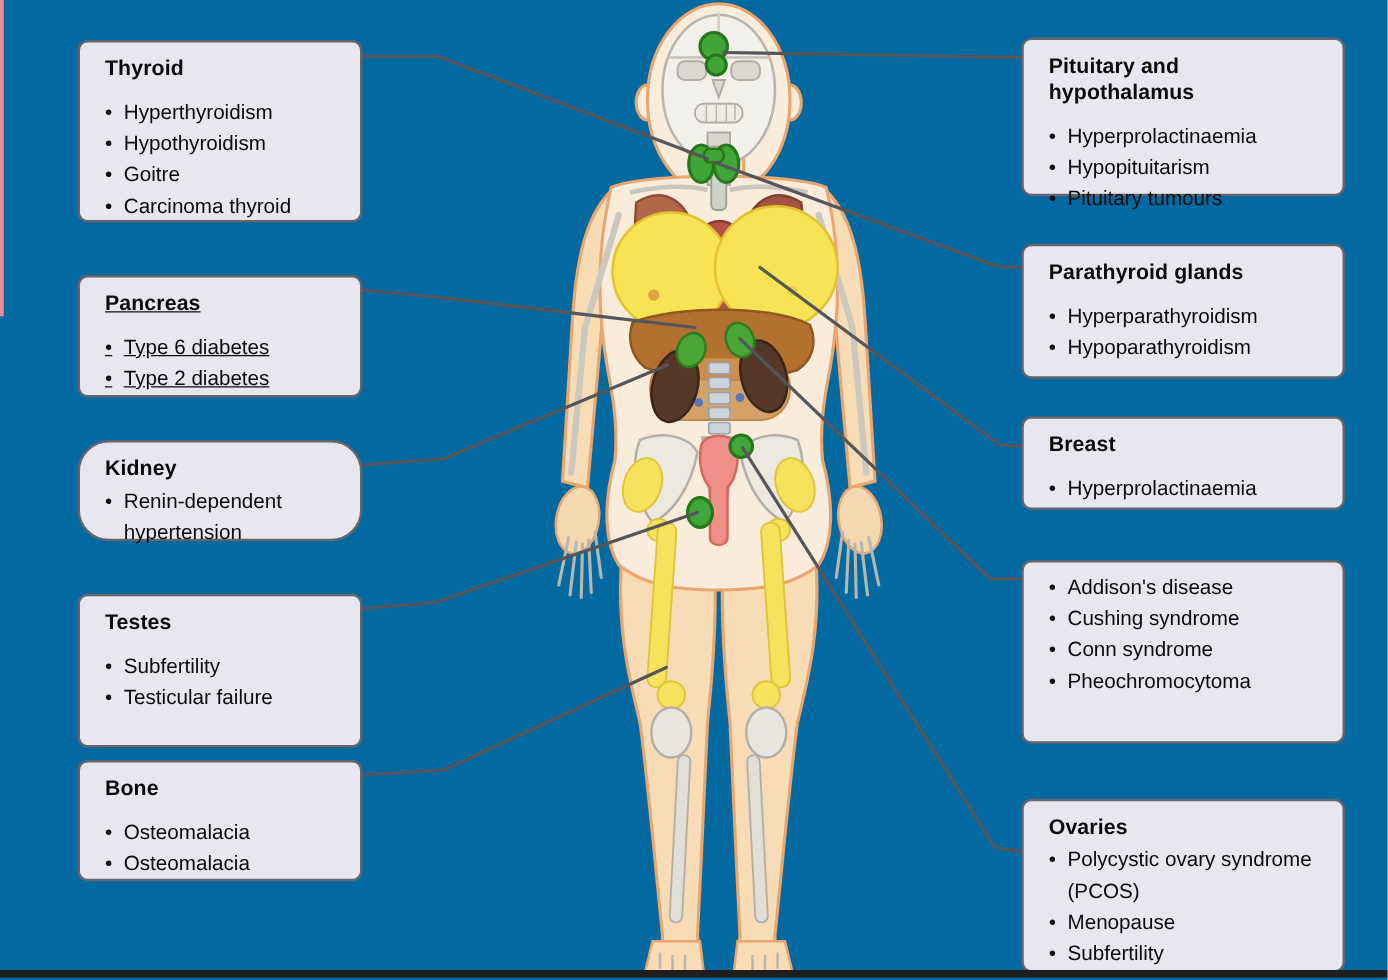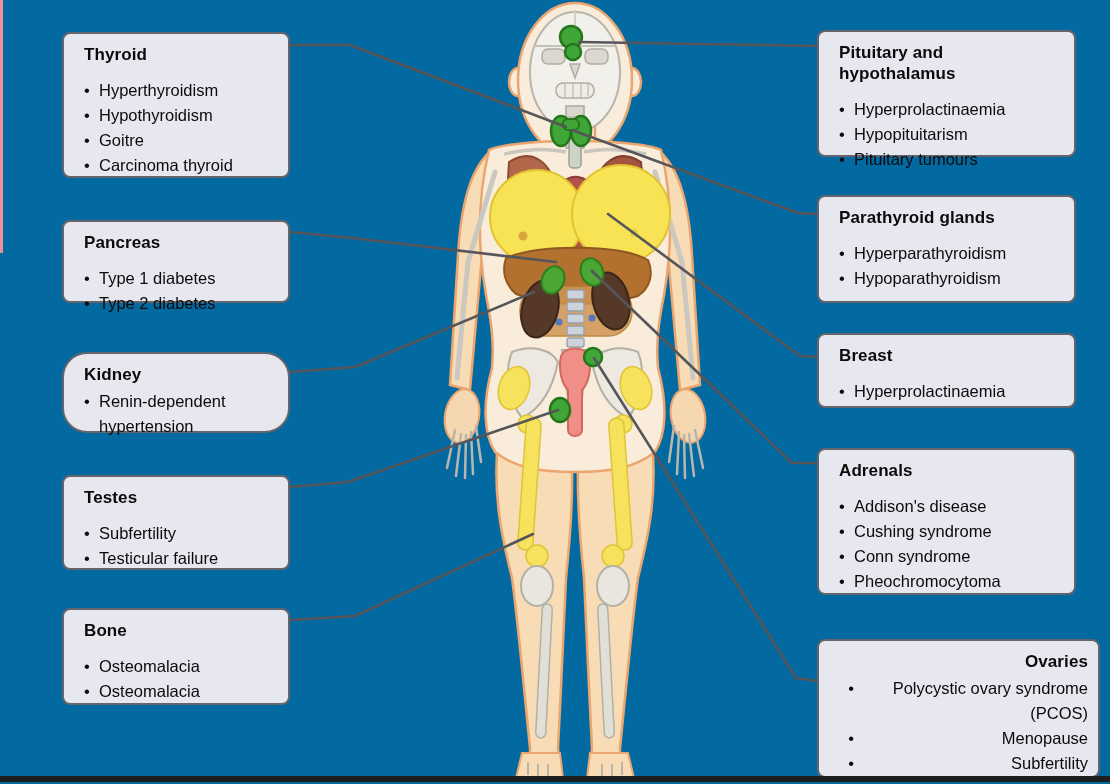--- a/index.html
+++ b/index.html
@@ -191,41 +191,41 @@
     <div class="bullet">
         <span class="b-dot">•</span>
         <span class="b-text">Goitre</span>
       </div>
     <div class="bullet">
         <span class="b-dot">•</span>
         <span class="b-text">Carcinoma thyroid</span>
       </div>
   </div>
 
-  <div class="label-box" style="left:62px;top:220px;width:228px;height:83px;">
+  <div class="label-box" style="left:62px;top:220px;width:228px;height:98px;text-decoration:underline;">
     <div class="box-title">Pancreas</div>
     <div class="bullet">
         <span class="b-dot">•</span>
-        <span class="b-text">Type 1 diabetes</span>
+        <span class="b-text">Type 6 diabetes</span>
       </div>
     <div class="bullet">
         <span class="b-dot">•</span>
         <span class="b-text">Type 2 diabetes</span>
       </div>
   </div>
 
   <div class="label-box tight" style="left:62px;top:352px;width:228px;height:81px;border-radius:25px;">
     <div class="box-title">Kidney</div>
     <div class="bullet">
         <span class="b-dot">•</span>
         <span class="b-text">Renin-dependent hypertension</span>
       </div>
   </div>
 
-  <div class="label-box" style="left:62px;top:475px;width:228px;height:95px;">
+  <div class="label-box" style="left:62px;top:475px;width:228px;height:123px;">
     <div class="box-title">Testes</div>
     <div class="bullet">
         <span class="b-dot">•</span>
         <span class="b-text">Subfertility</span>
       </div>
     <div class="bullet">
         <span class="b-dot">•</span>
         <span class="b-text">Testicular failure</span>
       </div>
   </div>
@@ -272,40 +272,39 @@
 
   <div class="label-box" style="left:817px;top:333px;width:259px;height:75px;">
     <div class="box-title">Breast</div>
     <div class="bullet">
         <span class="b-dot">•</span>
         <span class="b-text">Hyperprolactinaemia</span>
       </div>
   </div>
 
   <div class="label-box" style="left:817px;top:448px;width:259px;height:147px;">
-    <div class="box-title">Adrenals</div>
     <div class="bullet">
         <span class="b-dot">•</span>
         <span class="b-text">Addison's disease</span>
       </div>
     <div class="bullet">
         <span class="b-dot">•</span>
         <span class="b-text">Cushing syndrome</span>
       </div>
     <div class="bullet">
         <span class="b-dot">•</span>
         <span class="b-text">Conn syndrome</span>
       </div>
     <div class="bullet">
         <span class="b-dot">•</span>
         <span class="b-text">Pheochromocytoma</span>
       </div>
   </div>
 
-  <div class="label-box tight" style="left:817px;top:639px;width:283px;height:139px;text-align:right;">
+  <div class="label-box tight" style="left:817px;top:639px;width:259px;height:139px;">
     <div class="box-title">Ovaries</div>
     <div class="bullet">
         <span class="b-dot">•</span>
         <span class="b-text">Polycystic ovary syndrome (PCOS)</span>
       </div>
     <div class="bullet">
         <span class="b-dot">•</span>
         <span class="b-text">Menopause</span>
       </div>
     <div class="bullet">

